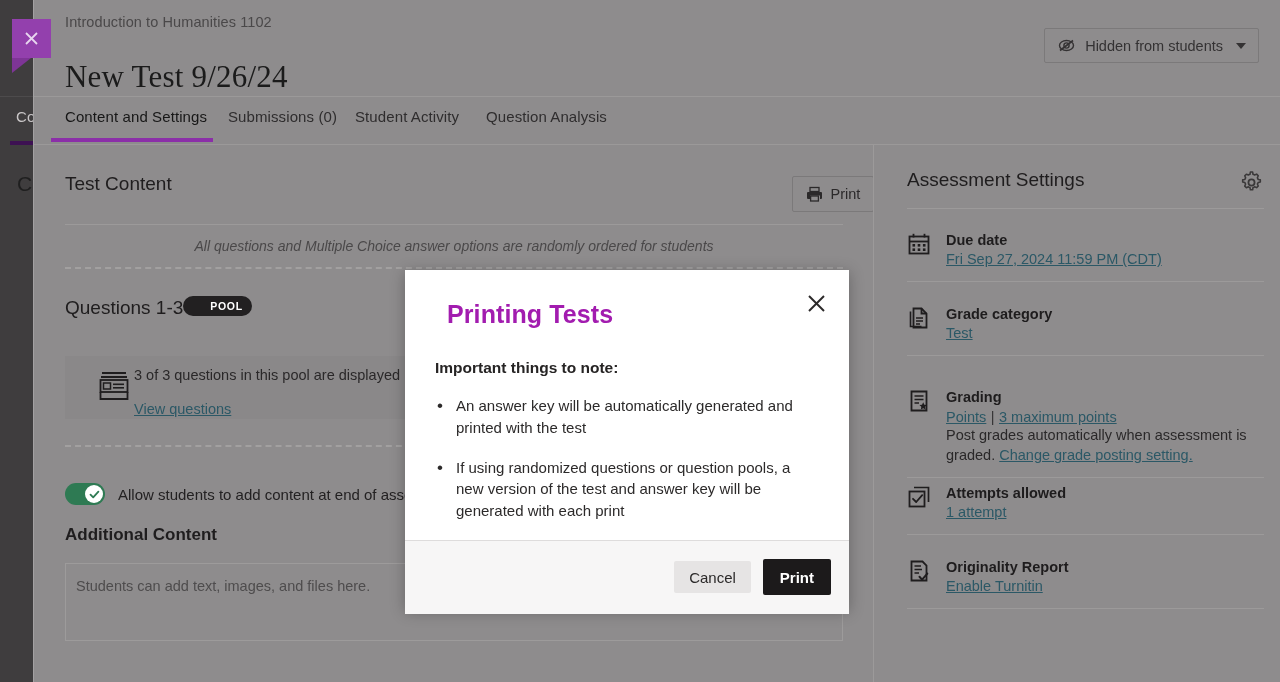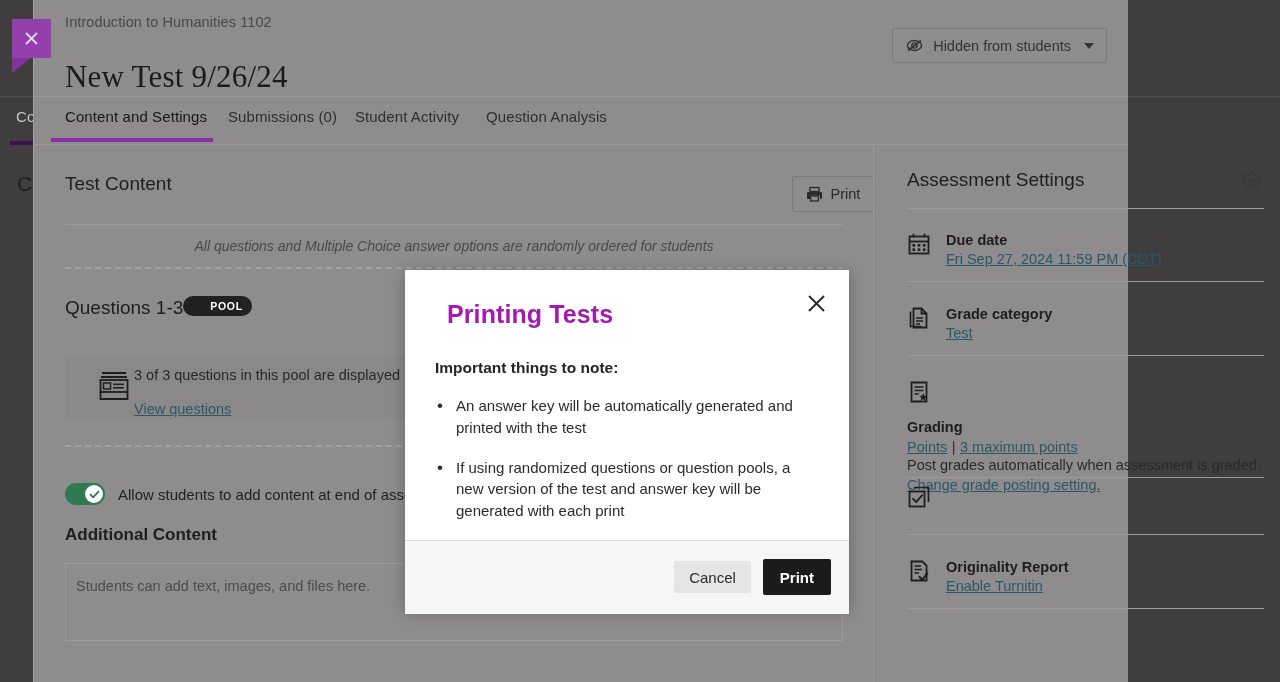--- a/index.html
+++ b/index.html
@@ -33,21 +33,21 @@
     background: #3d1152;
   }
   #underlay .ul-heading {
     position: absolute; left: 17px; top: 172px;
     font-size: 21px; color: #1f1f1f;
   }
 
   
   #page {
     position: absolute; left: 33px; top: 0;
-    width: 1095px; height: 682px;
+    width: 1247px; height: 682px;
     background: #8e8c8d;           
     border-left: 1px solid #a3a1a2;
   }
 
   
   .page-header {
     position: absolute; left: 0; top: 0; width: 100%; height: 97px;
     border-bottom: 1px solid #9b9999;
   }
   .course-name {
@@ -410,21 +410,21 @@
           <line x1="9" y1="18" x2="13" y2="18" stroke="#1f1d1e" stroke-width="1.5"></line>
         </svg>
       </span>
       <span class="body">
         <div class="s-label">Grade category</div>
         <div class="s-link">Test</div>
       </span>
     </div>
     <div class="setting-hr" style="top:210px;"></div>
 
-    <div class="setting" style="top:233px;flex-direction:column;">
+    <div class="setting" style="top:242px;">
       <span class="ico">
         <svg width="24" height="24" viewBox="0 0 24 24">
           <path d="M4.5 2.5h15v19h-15z" fill="none" stroke="#1f1d1e" stroke-width="1.8"></path>
           <line x1="7.5" y1="7" x2="16.5" y2="7" stroke="#1f1d1e" stroke-width="1.5"></line>
           <line x1="7.5" y1="10.5" x2="16.5" y2="10.5" stroke="#1f1d1e" stroke-width="1.5"></line>
           <line x1="7.5" y1="14" x2="12" y2="14" stroke="#1f1d1e" stroke-width="1.5"></line>
           <path d="M16.2 13.3l1.15 2.35 2.6.38-1.88 1.83.44 2.58-2.31-1.22-2.32 1.22.44-2.58-1.88-1.83 2.6-.38z" fill="#1f1d1e"></path>
         </svg>
       </span>
       <span class="body">
@@ -442,20 +442,24 @@
     </div>
     <div class="setting-hr" style="top:332px;"></div>
 
     <div class="setting" style="top:338px;">
       <span class="ico">
         <svg width="24" height="24" viewBox="0 0 24 24">
           <path d="M7 2.5h14.5V17" fill="none" stroke="#1f1d1e" stroke-width="1.7"></path>
           <rect x="2.5" y="6.5" width="15" height="15" fill="none" stroke="#1f1d1e" stroke-width="1.8"></rect>
           <path d="M6 13.8l3.2 3.2 6-6.8" fill="none" stroke="#1f1d1e" stroke-width="1.8" stroke-linecap="round" stroke-linejoin="round"></path>
         </svg>
+      </span>
+      <span class="body">
+        <div class="s-label">Attempts allowed</div>
+        <div class="s-link">1 attempt</div>
       </span>
     </div>
     <div class="setting-hr" style="top:389px;"></div>
 
     <div class="setting" style="top:412px;">
       <span class="ico">
         <svg width="24" height="24" viewBox="0 0 24 24">
           <path d="M4.5 2.5h11l4 4v15h-15z" fill="none" stroke="#1f1d1e" stroke-width="1.8"></path>
           <line x1="7.5" y1="7" x2="14" y2="7" stroke="#1f1d1e" stroke-width="1.5"></line>
           <line x1="7.5" y1="10.5" x2="15" y2="10.5" stroke="#1f1d1e" stroke-width="1.5"></line>

